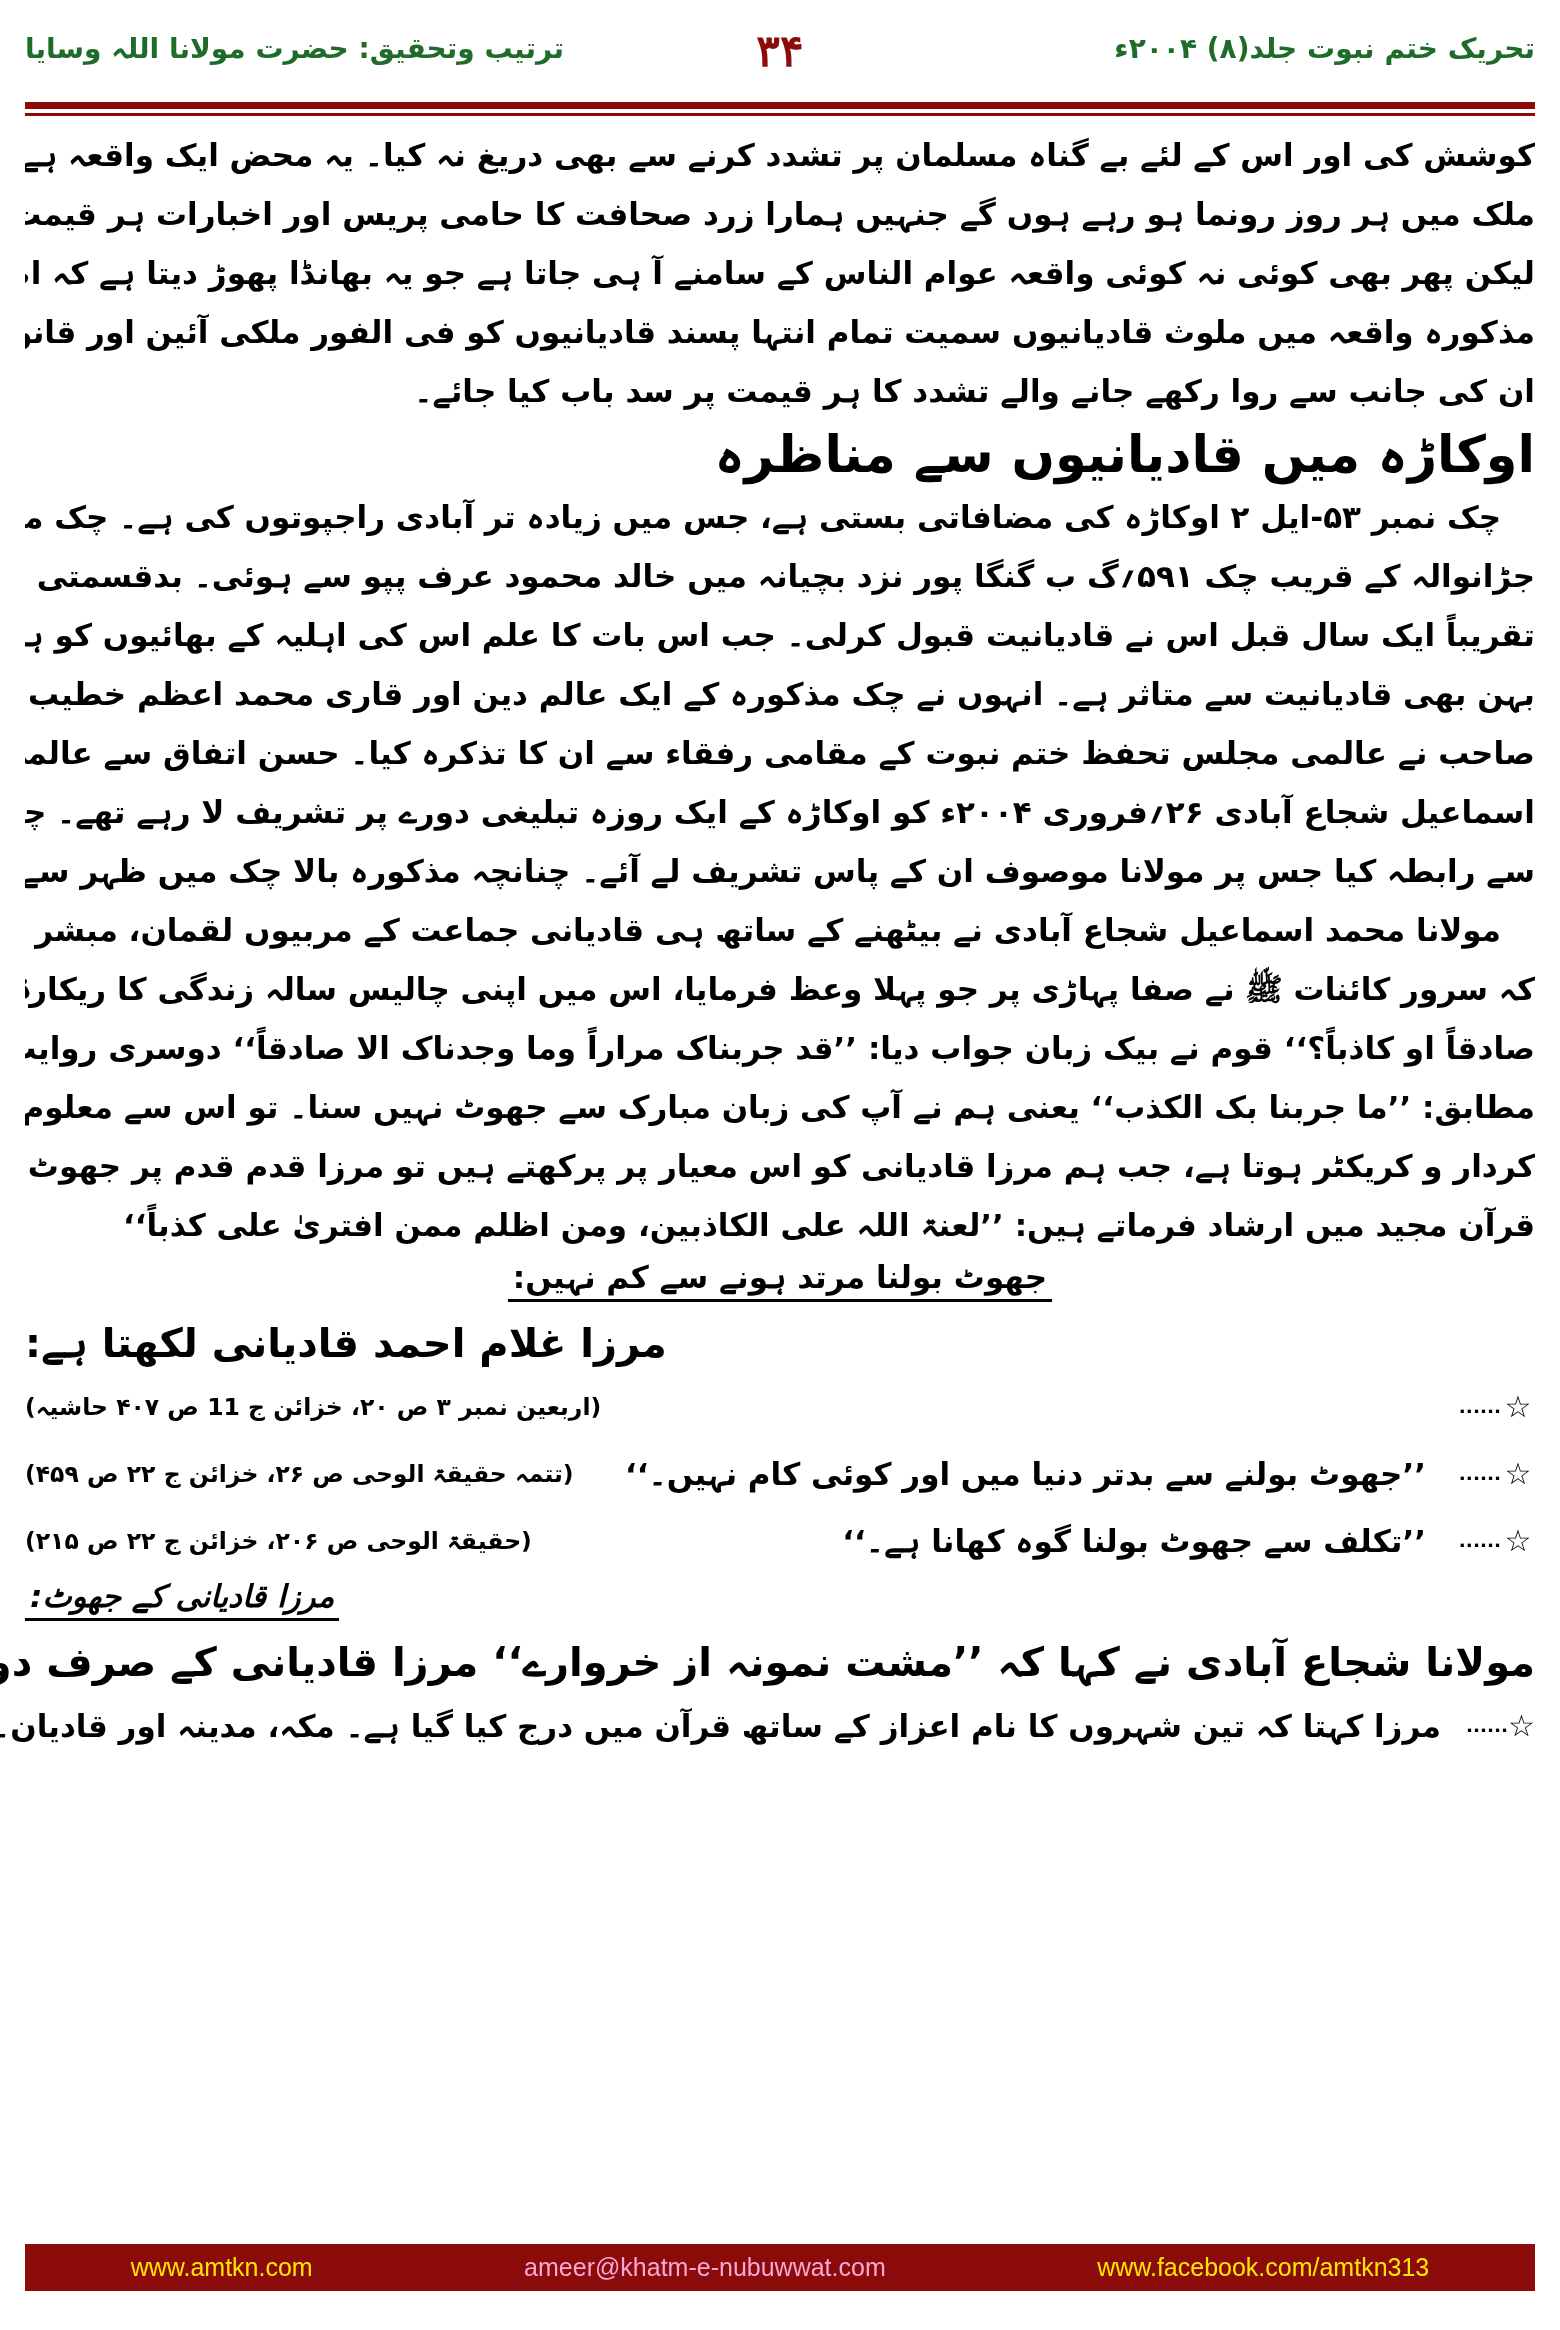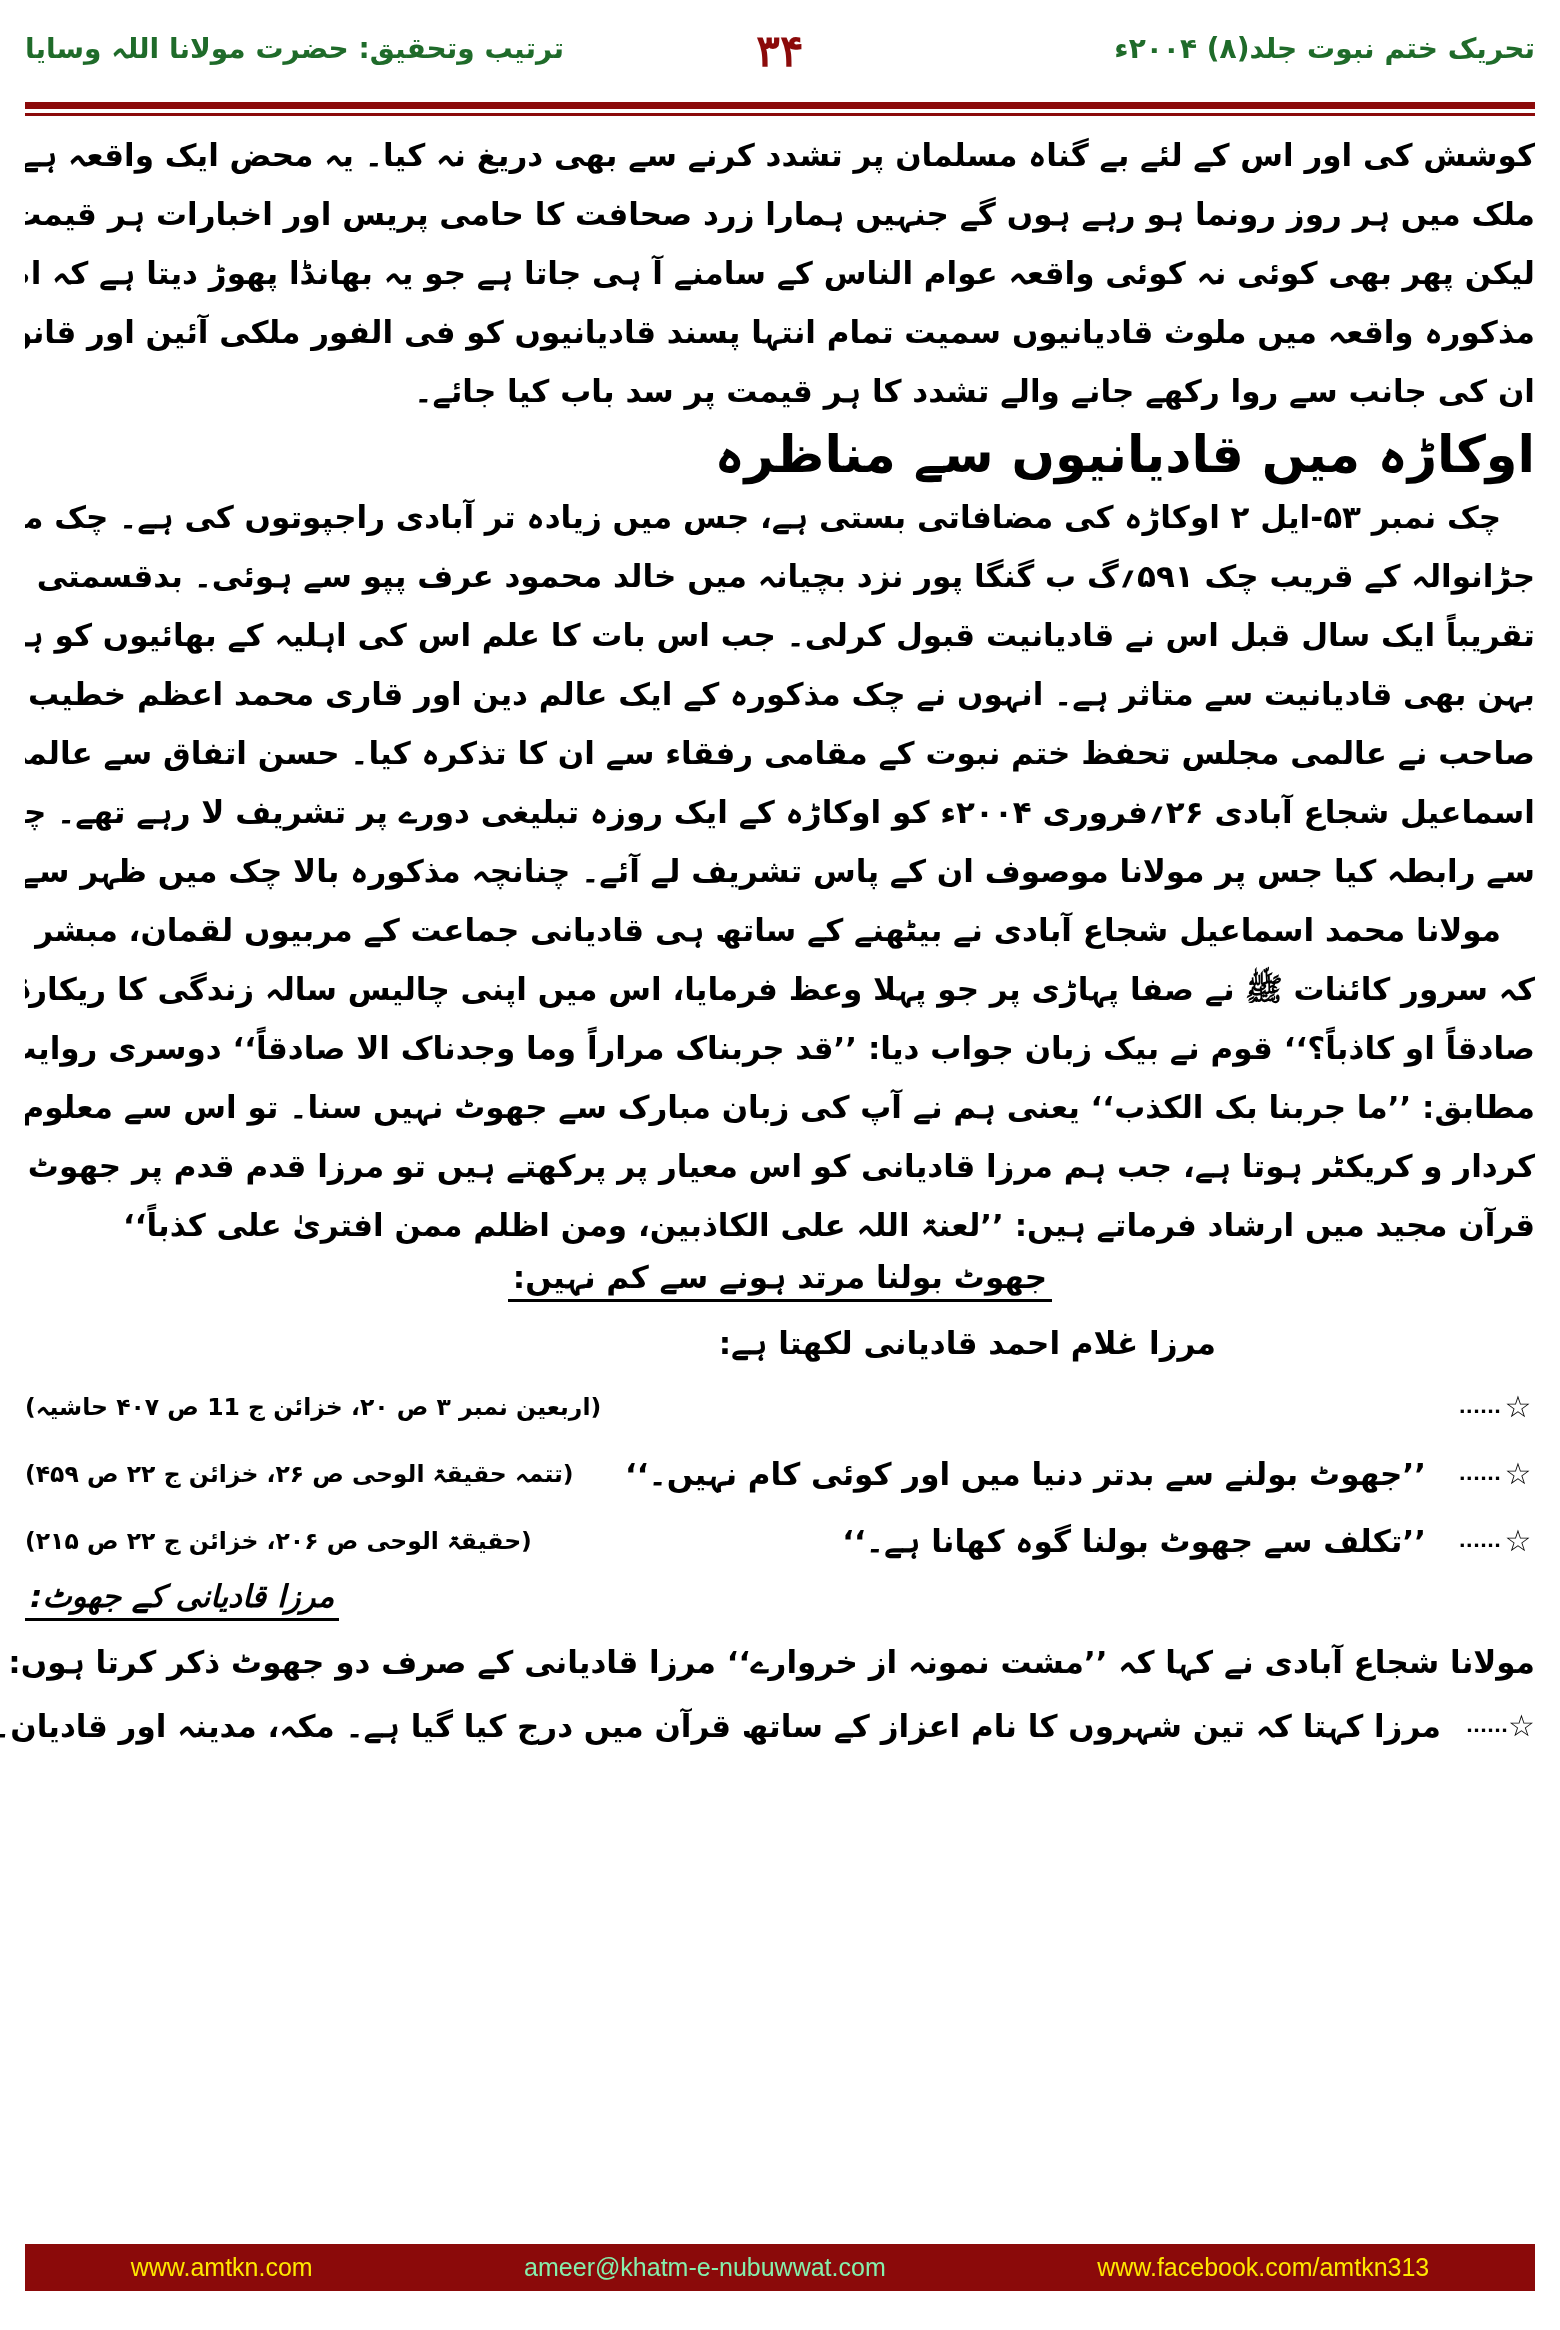--- a/index.html
+++ b/index.html
@@ -23,36 +23,36 @@
     overflow: hidden; text-align: justify; text-align-last: justify;
   }
   .line.short { text-align-last: right; }
   .line.indent { padding-right: 34px; }
   .heading { font-size: 51px; font-weight: bold; line-height: 67px; height: 67px; text-align: right; }
   .subhead-wrap { text-align: center; height: 59px; line-height: 54px; }
   .subhead {
     display: inline-block; font-size: 31px; font-weight: bold; border-bottom: 3.4px solid #000;
     line-height: 44px; padding: 0 5px;
   }
-  .plain { font-size: 31px; font-weight: bold; line-height: 59px; height: 59px; text-align: right; white-space: nowrap; }
+  .plain { font-size: 40px; font-weight: bold; line-height: 59px; height: 59px; text-align: left; white-space: nowrap; }
   .plain.center { padding-right: 319px; }
   .item { display: flex; align-items: center; height: 67px; font-weight: bold; white-space: nowrap; }
   .star { font-size: 30px; font-weight: normal; width: 34px; text-align: center; }
   .dots { font-size: 18.5px; width: 50px; }
   .item-text { font-size: 31px; padding-right: 25px; }
   .item-cite { margin-right: auto; font-size: 23.5px; }
 
   .footer {
     position: absolute; left: 25px; right: 25px; top: 2244px; height: 47px; background: #8b0a0a;
     display: flex; align-items: center; justify-content: space-around;
     font-family: Liberation Sans, sans-serif; font-size: 25px;
   }
   .footer a { text-decoration: none; }
   .f-yellow { color: #ffe800; }
-  .f-white { color: #86efac; text-align: center; }
+  .f-white { color: #f9a8d4; text-align: center; }
 </style>
 </head>
 <body>
 
 <div class="header">
   <div class="hdr-right">تحریک ختم نبوت جلد(۸) ۲۰۰۴ء</div>
   <div class="hdr-center">۳۴</div>
   <div class="hdr-left">ترتیب وتحقیق: حضرت مولانا اللہ وسایا</div>
 </div>
 <div class="rule-thick"></div>

